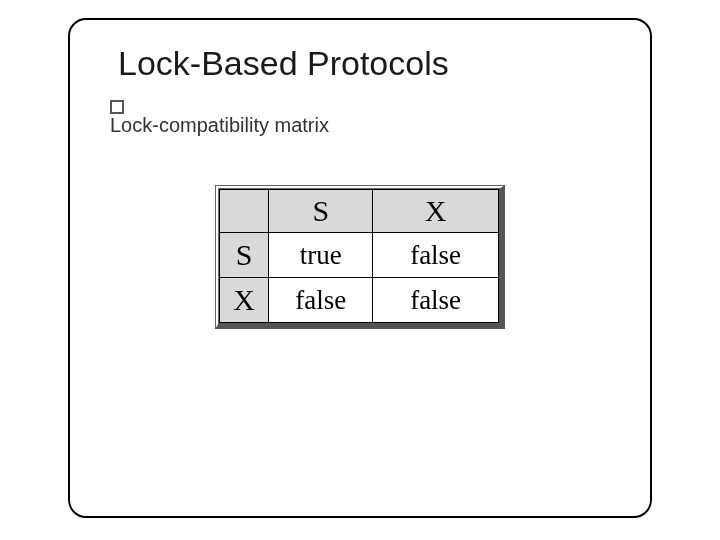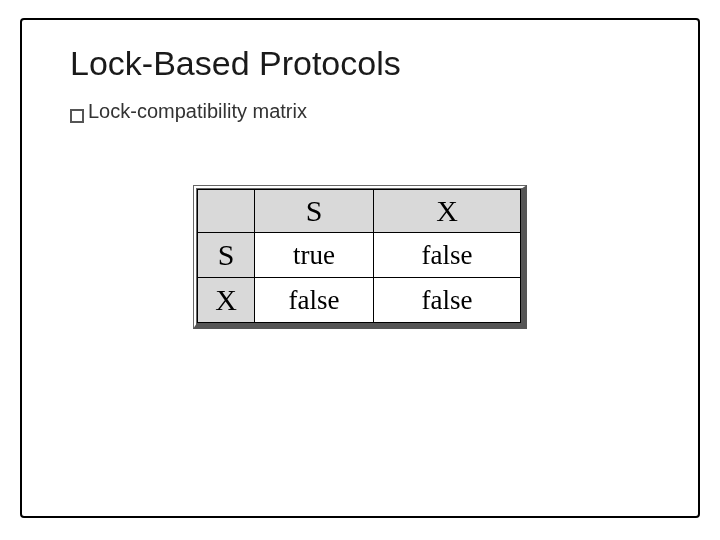--- a/index.html
+++ b/index.html
@@ -5,42 +5,43 @@
   html, body {
     margin: 0;
     padding: 0;
     width: 720px;
     height: 540px;
     background: #ffffff;
     font-family: Arial, Helvetica, sans-serif;
   }
   .slide {
     position: relative;
-    width: 680px;
+    width: 584px;
     height: 500px;
     margin: 18px auto 0 auto;
     border: 2px solid #000;
-    border-radius: 4px;
+    border-radius: 18px;
     box-sizing: border-box;
     background: #ffffff;
   }
   .title {
     position: absolute;
     left: 48px;
     top: 24px;
     font-size: 34px;
     color: #1a1a1a;
     font-weight: normal;
   }
   .subtitle-row {
     position: absolute;
-    left: 48px;
+    left: 40px;
     top: 80px;
     display: flex;
-    align-items: flex-end;
+    align-items: flex-start;
+    flex-direction: column;
   }
   .bullet-square {
     width: 14px;
     height: 14px;
     border: 2px solid #555;
     background: #fff;
     margin-right: 4px;
     box-sizing: border-box;
   }
   .subtitle-text {

